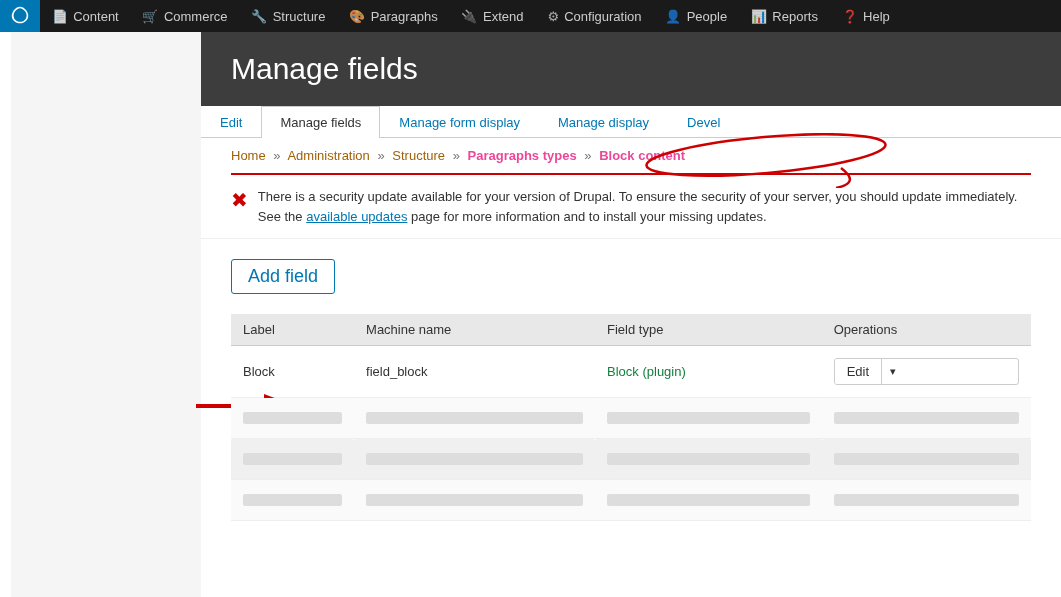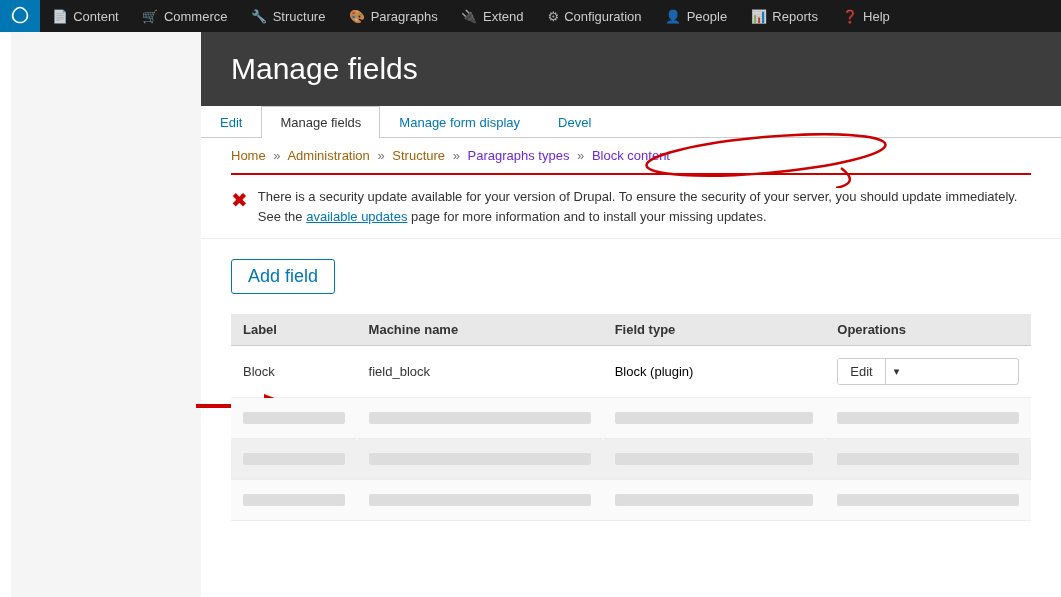--- a/index.html
+++ b/index.html
@@ -85,21 +85,21 @@
     }
 
     
     .breadcrumb {
       padding: 10px 30px;
       font-size: 13px;
       color: #555;
     }
     .breadcrumb a { color: #a16207; text-decoration: none; }
     .breadcrumb .sep { margin: 0 4px; color: #777; }
-    .breadcrumb .highlighted { color: #6d28d9; }
+    .breadcrumb .highlighted { color: #ec4899; font-weight: bold; }
 
     
     .divider { border: none; border-top: 2px solid #cc0000; margin: 0 30px; }
 
     
     .alert-box {
       display: flex;
       align-items: flex-start;
       gap: 10px;
       padding: 12px 30px;
@@ -131,33 +131,33 @@
     .fields-table {
       width: 100%;
       border-collapse: collapse;
       margin: 0;
     }
     .fields-table th {
       background: #e8e8e8;
       padding: 8px 12px;
       text-align: left;
       font-size: 13px;
-      font-weight: bold;
+      font-weight: normal;
       color: #333;
       border-bottom: 1px solid #ccc;
     }
     .fields-table td {
       padding: 12px 12px;
       font-size: 13px;
       color: #333;
       border-bottom: 1px solid #eee;
       vertical-align: middle;
     }
     .fields-table tr:nth-child(even) td { background: #fafafa; }
-    .fields-table .link { color: #000000; text-decoration: none; }
+    .fields-table .link { color: #15803d; text-decoration: none; }
 
     
     .edit-btn-group {
       display: flex;
       border: 1px solid #ccc;
       border-radius: 3px;
       overflow: hidden;
     }
     .edit-btn {
       padding: 5px 12px;
@@ -265,20 +265,23 @@
 
     <div class="tabs-bar">
       <a class="tab">
         <span>Edit</span>
       </a>
       <a class="tab active">
         <span>Manage fields</span>
       </a>
       <a class="tab">
         <span>Manage form display</span>
+      </a>
+      <a class="tab">
+        <span>Manage display</span>
       </a>
       <a class="tab">
         <span>Devel</span>
       </a>
     </div>
 
     <div class="breadcrumb-container">
       <div class="breadcrumb">
         <a href="#">Home</a>
         <span class="sep">»</span>

